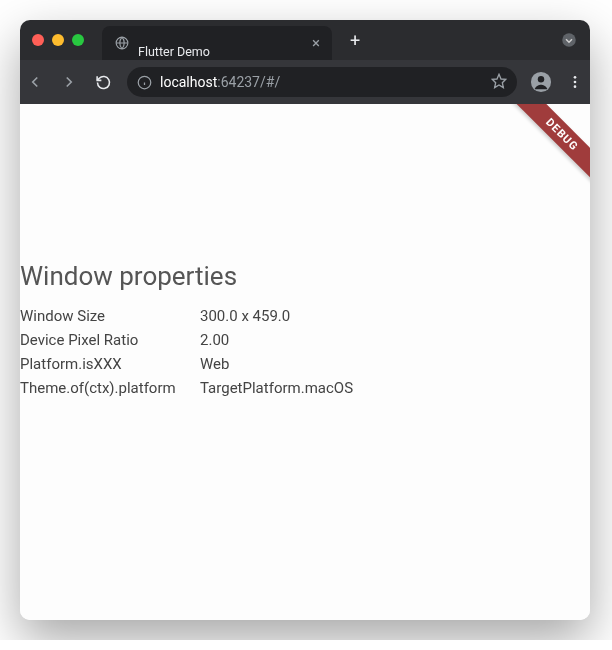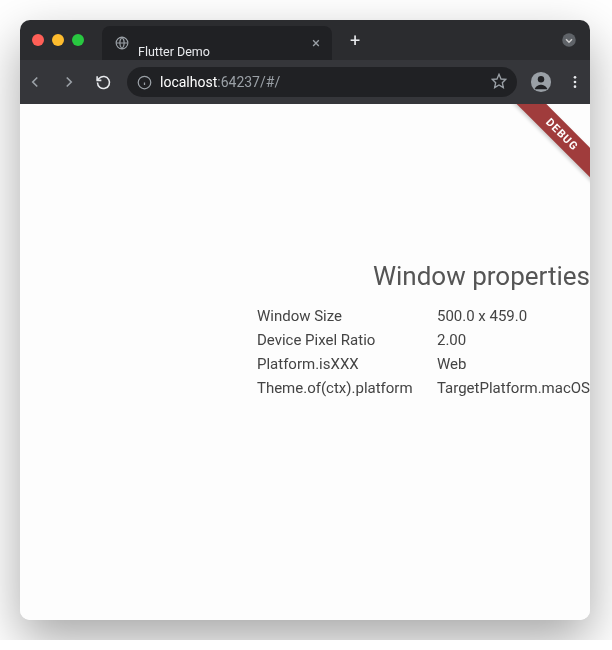--- a/index.html
+++ b/index.html
@@ -110,21 +110,21 @@
     font-weight:700;
     letter-spacing:1px;
     padding:4px 0;
     transform:rotate(45deg);
     box-shadow:0 2px 4px rgba(0,0,0,0.2);
   }
   .page {
     height:100%;
     display:flex;
     flex-direction:column;
-    align-items:flex-end;
+    align-items:flex-start;
     justify-content:center;
     color:#3c3c3c;
     transform: translateY(-30px);
   }
   .page-title {
     font-size:26px;
     color:#555;
     font-weight:400;
     margin-bottom:16px;
     font-family: Roboto, -apple-system, sans-serif;
@@ -223,21 +223,21 @@
   </div>
 
   <div class="content">
     <div class="debug-banner">DEBUG</div>
 
     <div class="page">
       <div class="page-title">Window properties</div>
       <div class="props">
         <div class="prop-row">
           <div class="prop-label">Window Size</div>
-          <div class="prop-value">500.0 x 459.0</div>
+          <div class="prop-value">300.0 x 459.0</div>
         </div>
         <div class="prop-row">
           <div class="prop-label">Device Pixel Ratio</div>
           <div class="prop-value">2.00</div>
         </div>
         <div class="prop-row">
           <div class="prop-label">Platform.isXXX</div>
           <div class="prop-value">Web</div>
         </div>
         <div class="prop-row">

